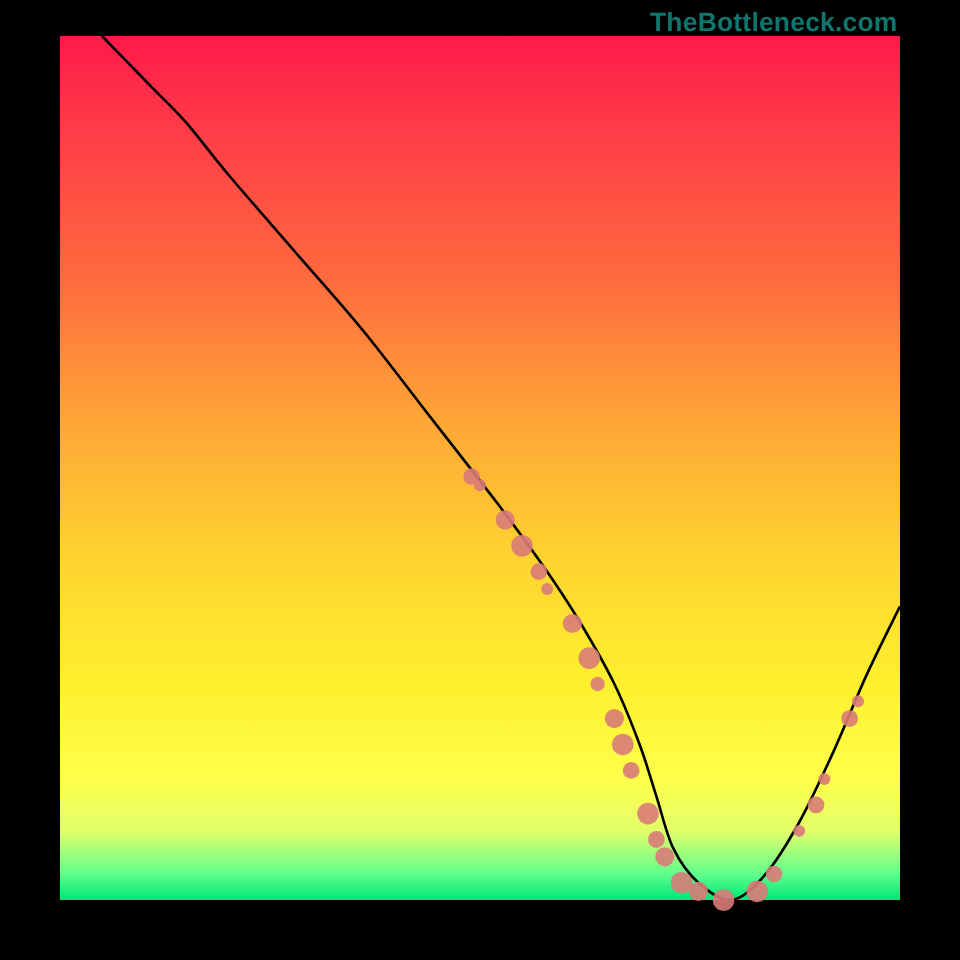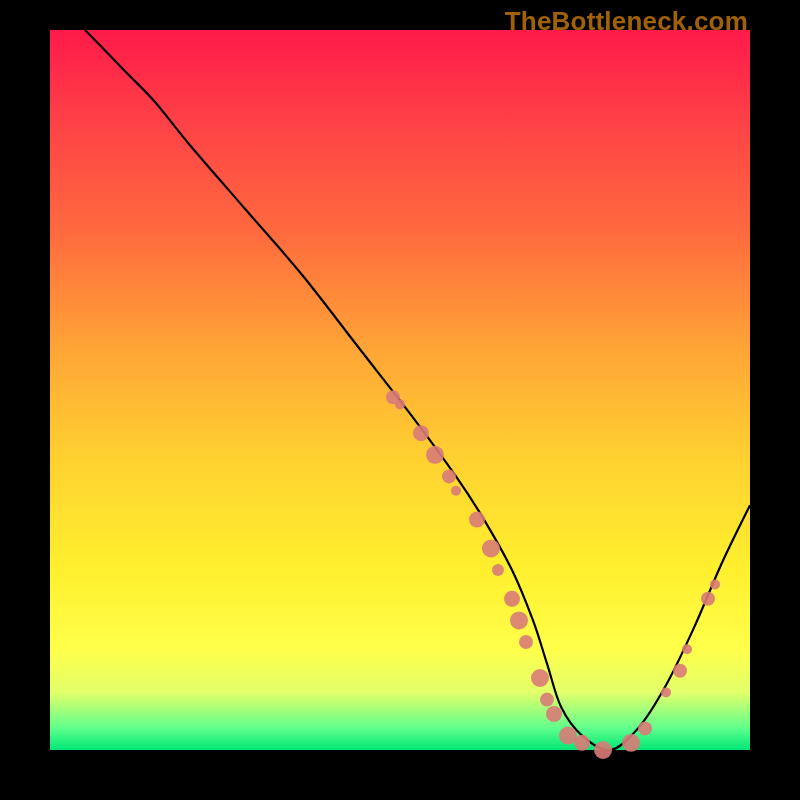--- a/index.html
+++ b/index.html
@@ -36,23 +36,23 @@
       #e2ff6a 92%,
       #5fff8c 97%,
       #00e676 100%
     );
   }
   .watermark {
     position: absolute;
     top: 6px;
     right: 52px;
     font-family: Arial, Helvetica, sans-serif;
-    font-size: 26px;
+    font-size: 22px;
     font-weight: 600;
-    color: #a16207;
+    color: #0f766e;
     letter-spacing: 0.2px;
   }
   svg.curve {
     position: absolute;
     left: 0;
     top: 0;
     width: 700px;
     height: 720px;
     overflow: visible;
   }

